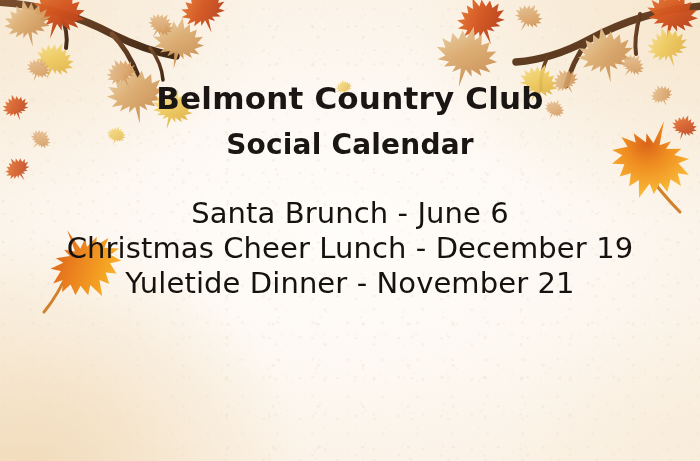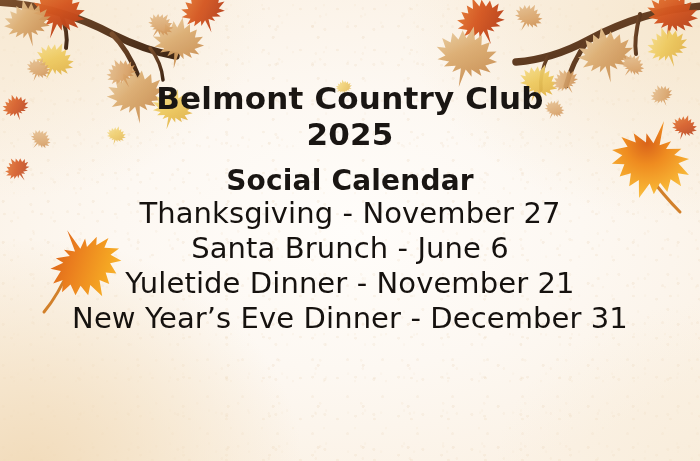--- a/index.html
+++ b/index.html
@@ -239,25 +239,23 @@
         <path d="M646,172 C658,188 668,200 680,212" stroke="#d2802a" stroke-width="3" fill="none" stroke-linecap="round"></path>
         <use href="#mapleLeaf" x="-54" y="-56" width="108" height="112" fill="url(#gVividR)" transform="translate(652,158) rotate(198) scale(.78)"></use>
       </g>
     </svg>
   </div>
 
   <div class="text-layer">
 
     <div class="title-block">
       <div class="title-line title-1">Belmont Country Club</div>
-      <div class="title-line title-2">2025</div>
       <div class="title-line title-3">Social Calendar</div>
     </div>
 
     <div class="events">
-      <div class="event-line">Thanksgiving - November 27</div>
       <div class="event-line">Santa Brunch - June 6</div>
+      <div class="event-line">Christmas Cheer Lunch - December 19</div>
       <div class="event-line">Yuletide Dinner - November 21</div>
-      <div class="event-line">New Year’s Eve Dinner - December 31</div>
     </div>
 
   </div>
 </div>
 
 </body></html>

